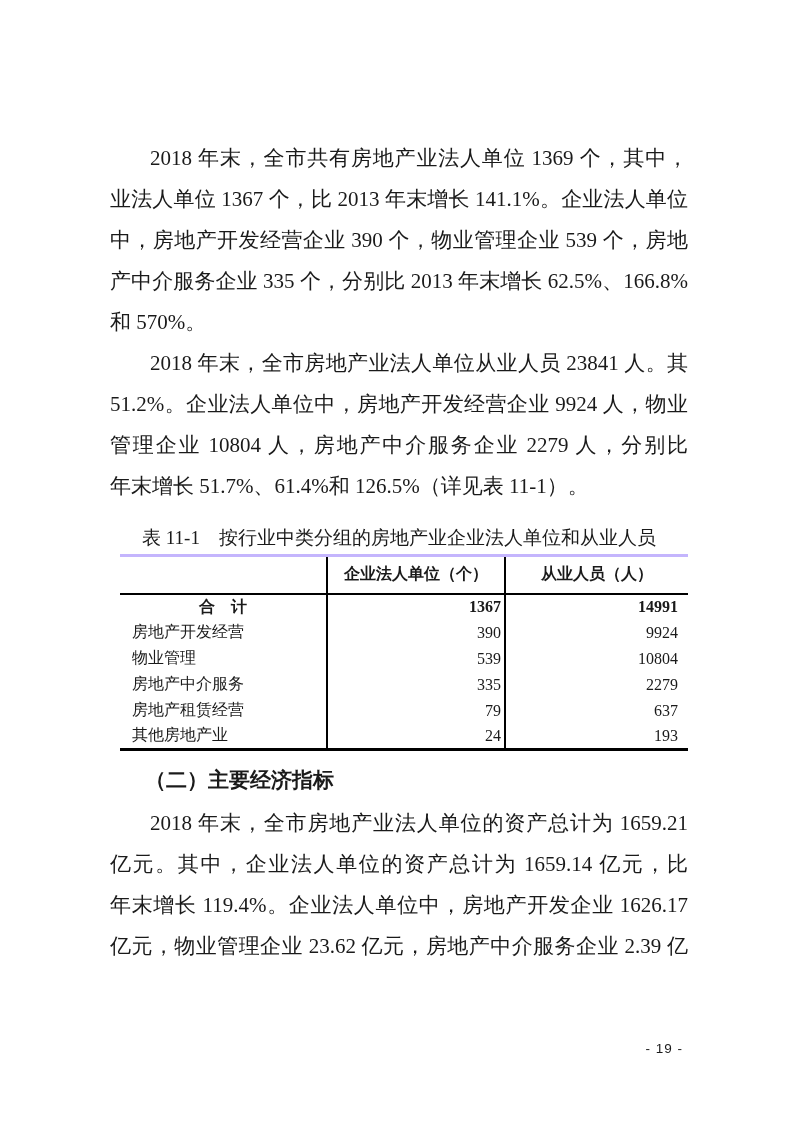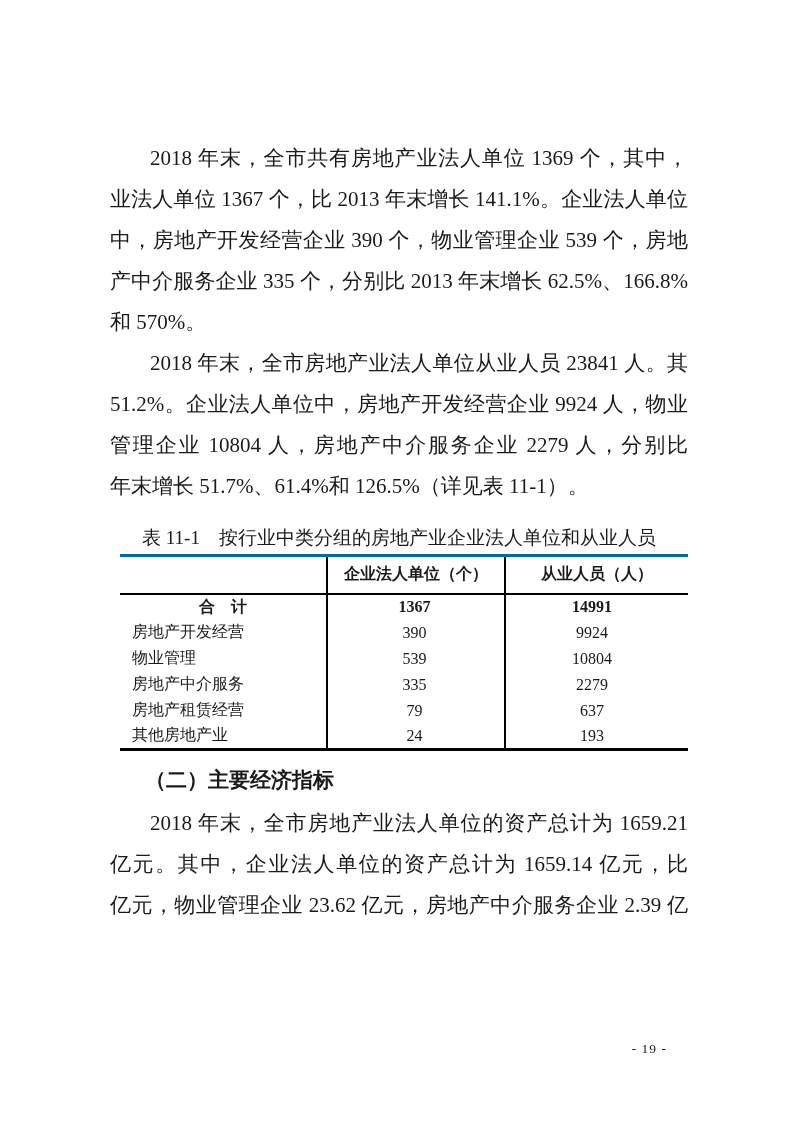--- a/index.html
+++ b/index.html
@@ -31,21 +31,21 @@
     line-height: 26px;
     text-align: center;
     font-size: 19px;
     font-family: "Liberation Serif", "DejaVu Serif", serif;
   }
   .stat-table {
     border-collapse: collapse;
     table-layout: fixed;
     width: 568px;
     margin-left: 10px;
-    border-top: 3px solid #0369a1;
+    border-top: 3px solid #c4b5fd;
     border-bottom: 3px solid #000;
   }
   .stat-table col.c1 { width: 207px; }
   .stat-table col.c2 { width: 178px; }
   .stat-table col.c3 { width: 183px; }
   .stat-table th {
     border-bottom: 2px solid #000;
     font-family: "Liberation Sans", "DejaVu Sans", sans-serif;
     font-weight: bold;
     font-size: 16px;
@@ -54,41 +54,41 @@
     vertical-align: middle;
   }
   .stat-table th + th, .stat-table td + td { border-left: 2px solid #000; }
   .stat-table td {
     height: 26px;
     font-size: 16px;
     vertical-align: middle;
     font-family: "Liberation Serif", "DejaVu Serif", serif;
   }
   .stat-table td.label { text-align: left; padding-left: 12px; }
-  .stat-table td.num { text-align: center; padding-right: 3px; }
+  .stat-table td.num { text-align: right; padding-right: 3px; }
   .stat-table td.num:last-child { padding-right: 10px; }
   .stat-table tr.total-row td { font-weight: bold; }
   .stat-table tr.total-row td.label { text-align: center; padding-left: 0; }
   .section-heading {
     margin-top: 14px;
     padding-left: 35px;
     height: 30px;
     line-height: 30px;
     font-size: 21px;
     font-weight: bold;
     font-family: "Liberation Sans", "DejaVu Sans", sans-serif;
   }
   .para.p3 { margin-top: 8px; }
   .page-number {
     position: absolute;
     top: 1041px;
-    right: 126px;
+    right: 110px;
     font-size: 13.5px;
     letter-spacing: 1px;
-    font-family: Liberation Serif, serif;
+    font-family: Liberation Sans, sans-serif;
   }
 </style>
 </head>
 <body>
 
 <div class="content">
 
   <div class="para p1">
       <div class="line indent">2018 年末，全市共有房地产业法人单位 1369 个，其中，企</div>
       <div class="line">业法人单位 1367 个，比 2013 年末增长 141.1%。企业法人单位</div>
@@ -151,18 +151,19 @@
           <td class="num">193</td>
         </tr>
       </tbody>
   </table>
 
   <div class="section-heading">（二）主要经济指标</div>
 
   <div class="para p3">
       <div class="line indent">2018 年末，全市房地产业法人单位的资产总计为 1659.21</div>
       <div class="line">亿元。其中，企业法人单位的资产总计为 1659.14 亿元，比 2013</div>
+      <div class="line">年末增长 119.4%。企业法人单位中，房地产开发企业 1626.17</div>
       <div class="line">亿元，物业管理企业 23.62 亿元，房地产中介服务企业 2.39 亿</div>
     </div>
 
 </div>
 
 <div class="page-number">- 19 -</div>
 
 </body></html>

